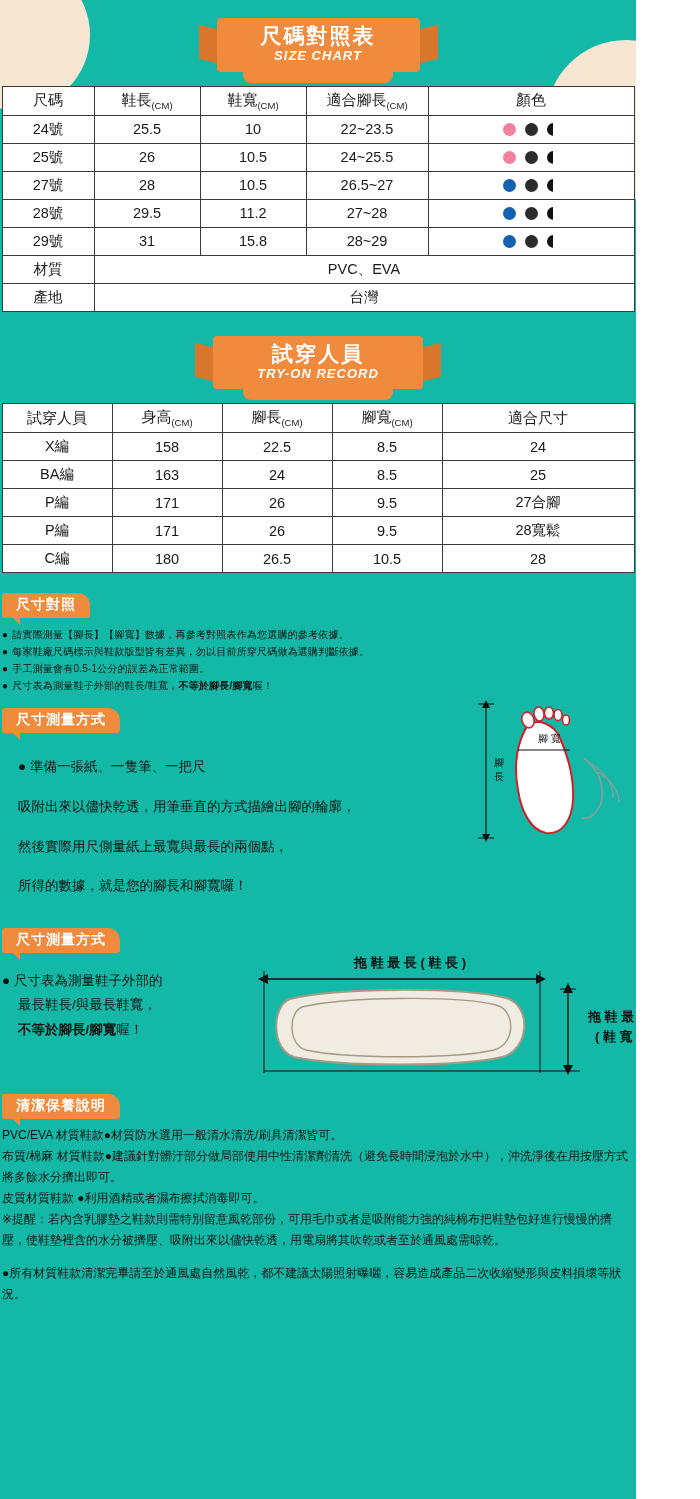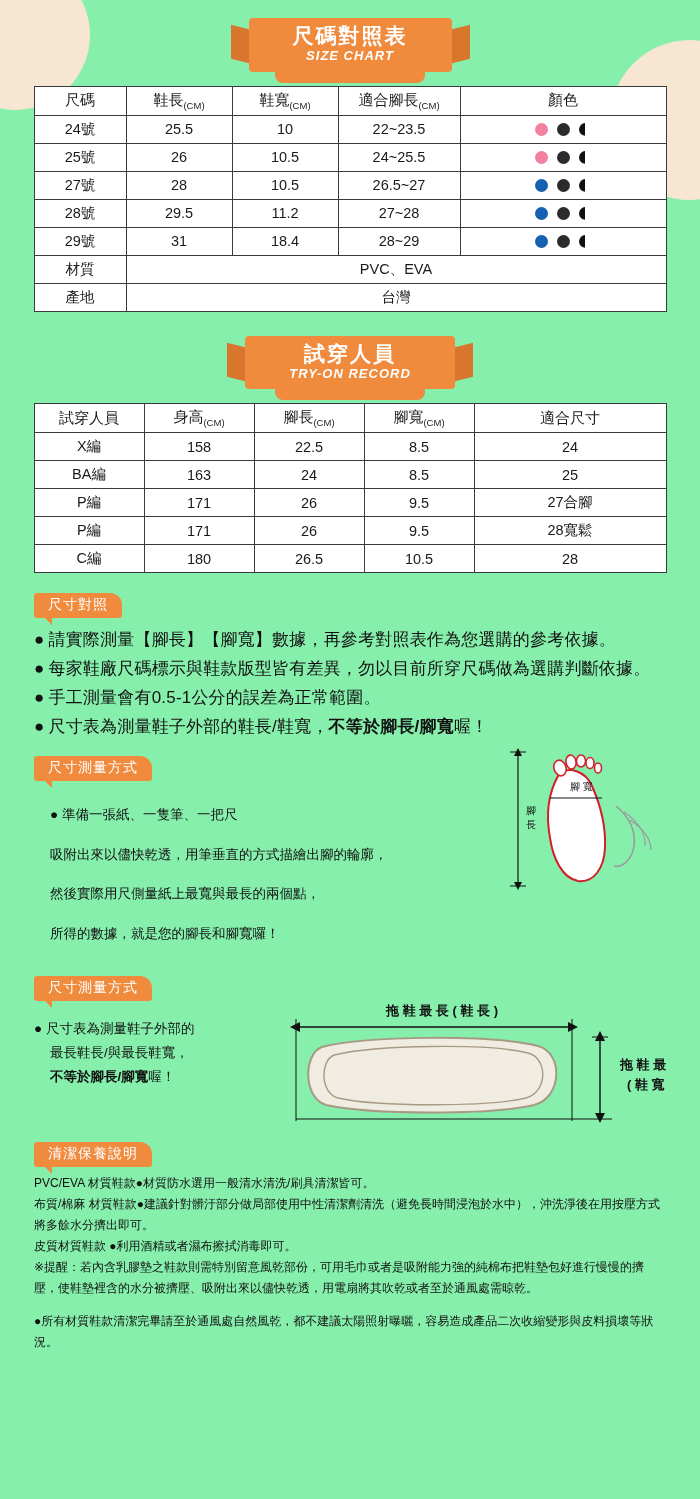--- a/index.html
+++ b/index.html
@@ -4,23 +4,23 @@
 <style>
   * { box-sizing: border-box; }
   html, body {
     margin: 0; padding: 0;
     width: 700px;
     background: #ffffff;
     font-family: "Liberation Sans", "DejaVu Sans", sans-serif;
   }
   .page {
     position: relative;
-    width: 700px;
+    width: 636px;
     min-height: 1499px;
-    background: #86efac;
+    background: #14b8a6;
     overflow: hidden;
   }
   
   .blob-tl {
     position: absolute; left: -60px; top: -40px;
     width: 150px; height: 150px; border-radius: 50%;
     background: #f7e6d2; z-index: 0;
   }
   .blob-tr {
     position: absolute; right: -70px; top: 40px;
@@ -96,39 +96,39 @@
     clip-path: inset(0 50% 0 0);
   }
 
   
   .tag {
     display: inline-block;
     position: relative;
     background: #f08a3c;
     color: #fff;
     font-size: 14px;
-    font-weight: normal;
+    font-weight: bold;
     letter-spacing: 1px;
     padding: 3px 14px 4px 14px;
     border-radius: 3px 12px 3px 3px;
     margin: 0 0 6px 0;
   }
   .tag:after {
     content: "";
     position: absolute;
     left: 10px; bottom: -7px;
     width: 0; height: 0;
     border-left: 8px solid transparent;
     border-right: 0 solid transparent;
     border-top: 8px solid #f08a3c;
   }
   .section { width: 632px; margin: 0 auto; }
   .bullets { margin: 2px 0 0 0; padding: 0; list-style: none; }
   .bullets li {
-    font-size: 17px; color: #111; line-height: 1.7;
+    font-size: 10px; color: #111; line-height: 1.7;
     letter-spacing: 0.2px;
   }
   .bullets li .b { color: #111; margin-right: 4px; }
   .bold { font-weight: bold; }
 
   .measure-block { position: relative; }
   .measure-text { width: 460px; font-size: 13.5px; line-height: 1.75; color: #111; }
   .measure-text p { margin: 16px; }
 
   .foot-fig {
@@ -226,21 +226,21 @@
             <span class="dots">
               <span class="dot" style="background:#1560b0"></span>
               <span class="dot" style="background:#2b2b2b"></span>
               <span class="dot-half"></span>
             </span>
           </td>
         </tr>
         <tr>
           <td>29號</td>
           <td>31</td>
-          <td>18.4</td>
+          <td>15.8</td>
           <td>28~29</td>
           <td>
             <span class="dots">
               <span class="dot" style="background:#1560b0"></span>
               <span class="dot" style="background:#2b2b2b"></span>
               <span class="dot-half"></span>
             </span>
           </td>
         </tr>
 

